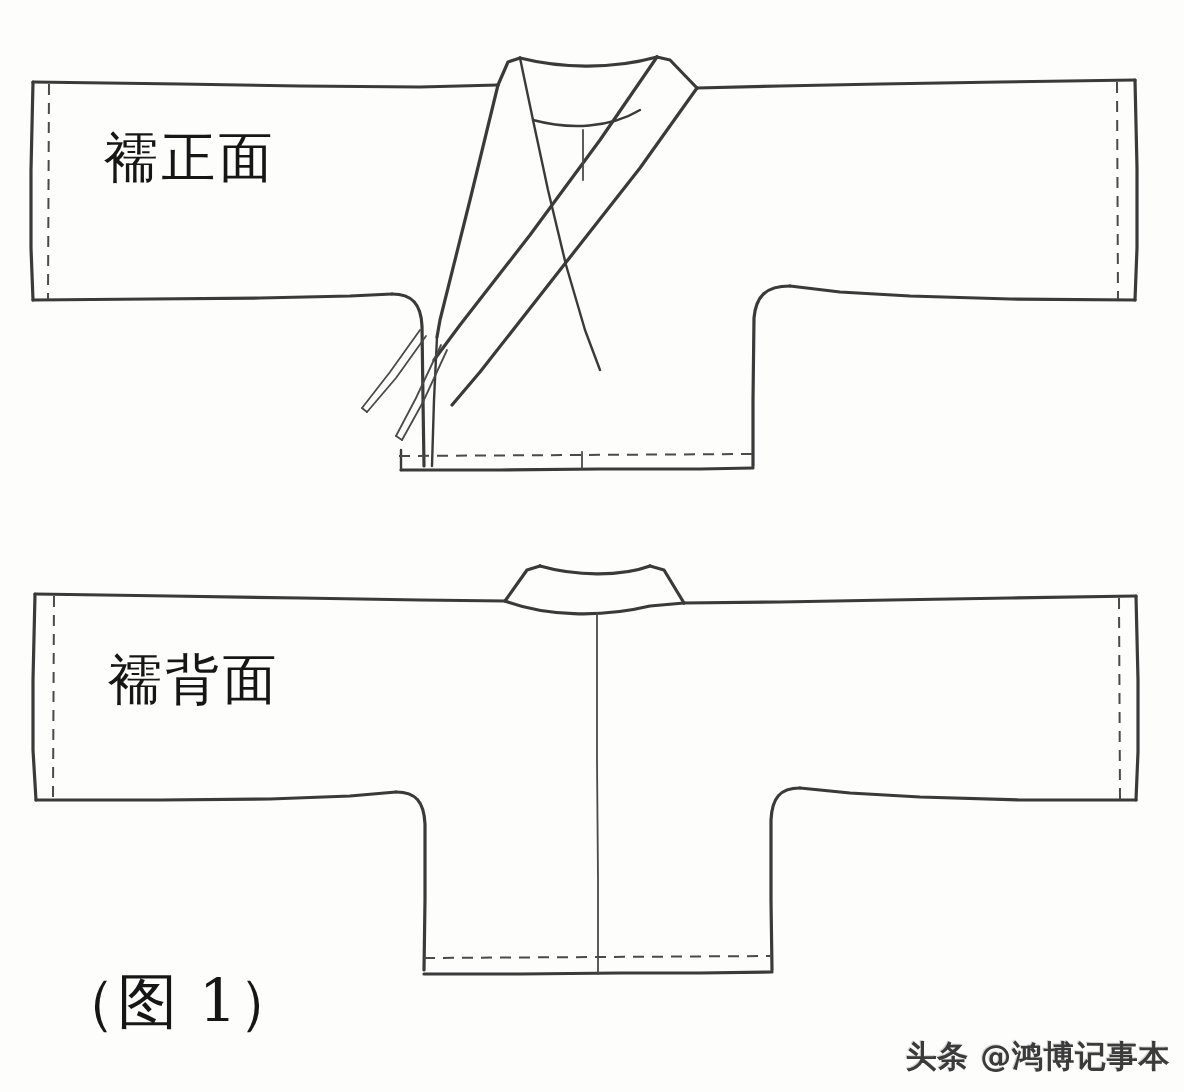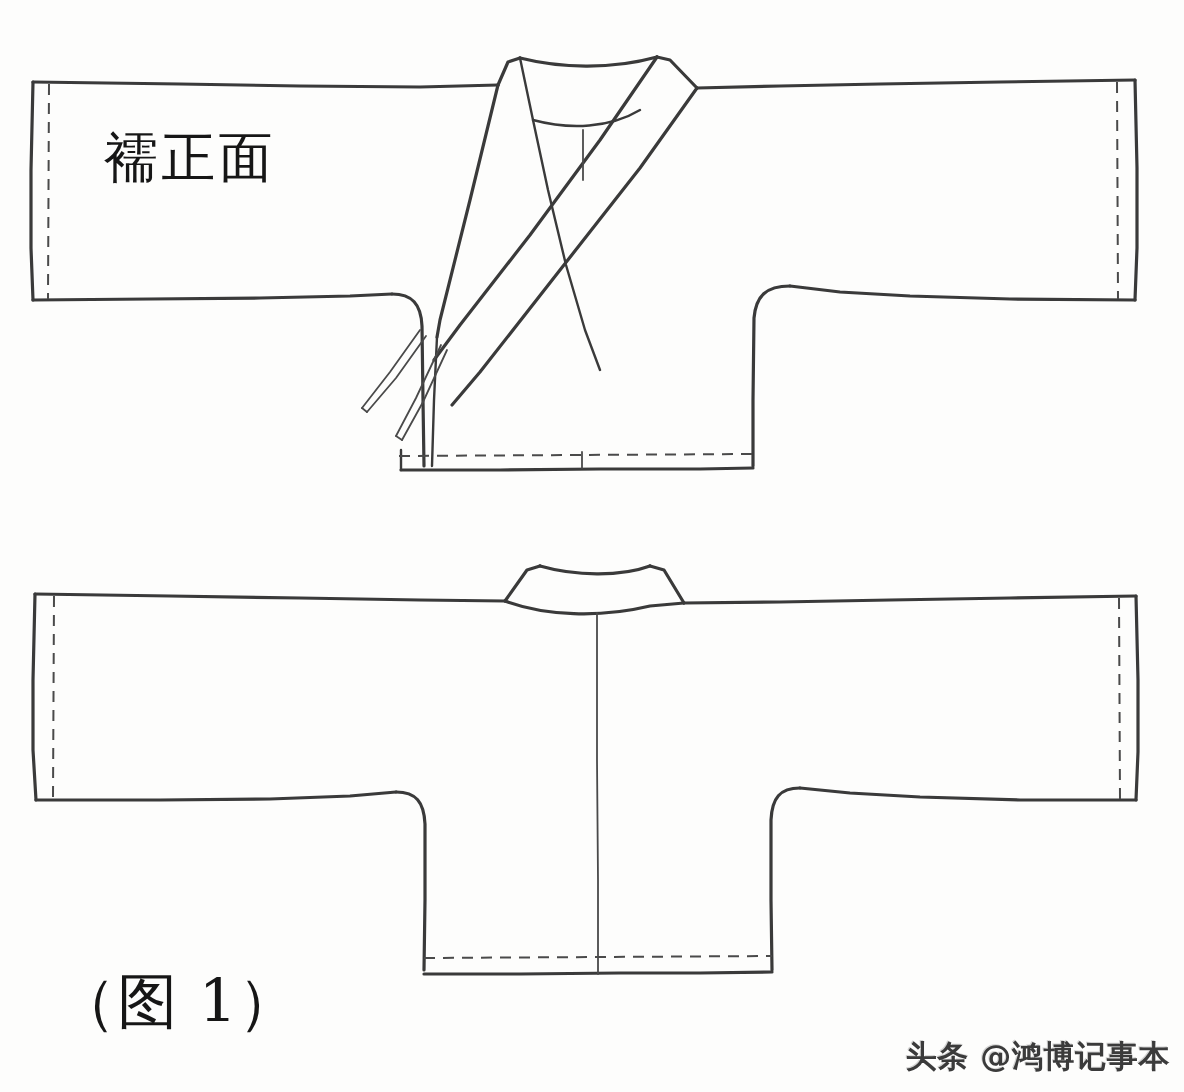--- a/index.html
+++ b/index.html
@@ -160,18 +160,19 @@
       <path class="ink w-main" d="M 684,603 L 664,570 L 650,566"></path>
       <path class="ink w-main" d="M 540,566 C 575,576 620,577 650,566"></path>
       <path class="ink w-main" d="M 505,601 C 545,616 600,618 650,606 L 684,603"></path>
 
       <path class="ink-thin w-fine" d="M 597,613 L 597,760 L 598,880 L 598,974"></path>
     </g>
   </svg>
 
   <div class="label-cn" id="label-front">襦正面</div>
 
+  <div class="label-cn" id="label-back">襦背面</div>
 
   <div class="label-cn" id="figure-caption">（图 1）</div>
 
   <div id="watermark">头条 @鸿博记事本</div>
 
 </div>
 
 </body></html>

